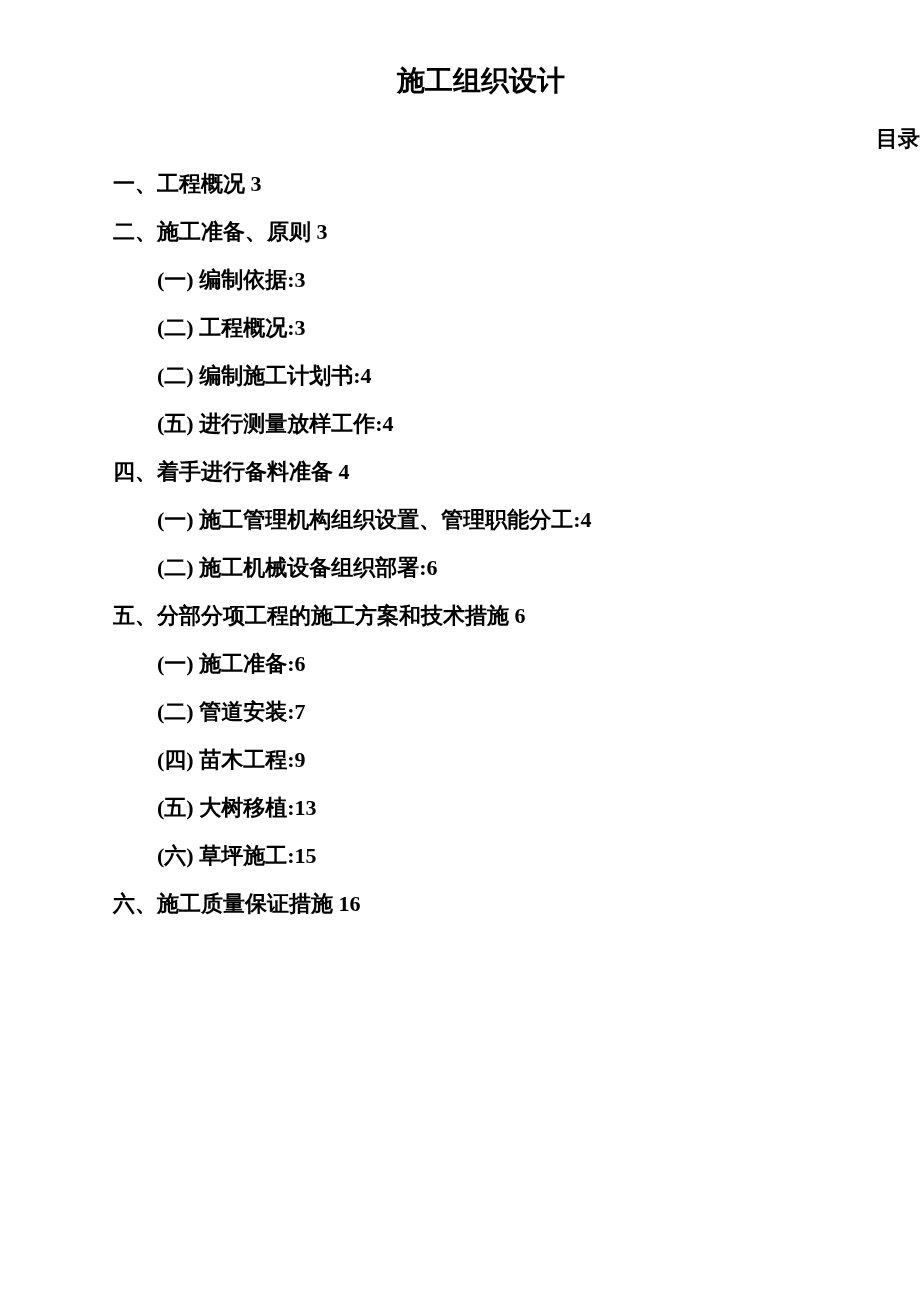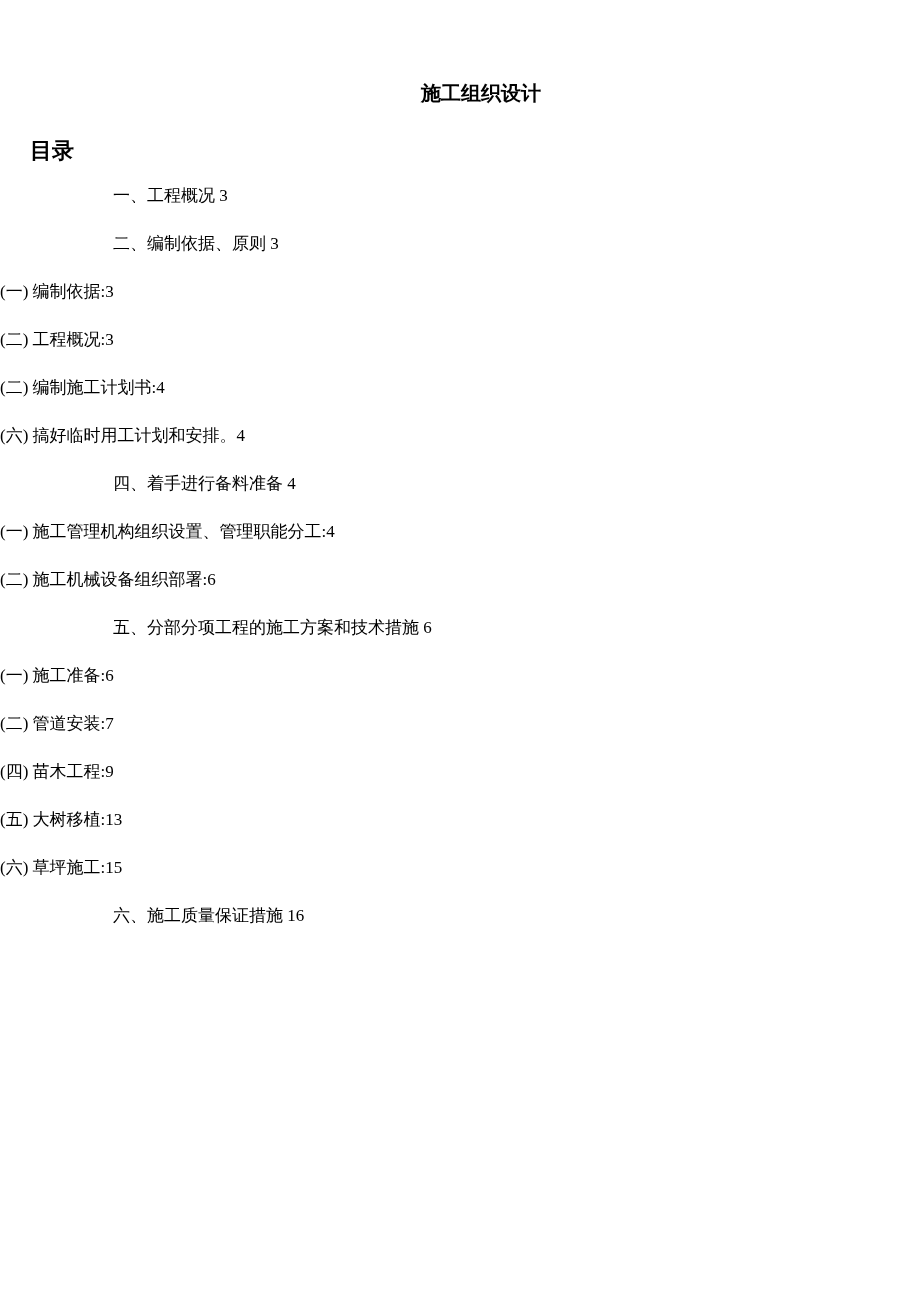--- a/index.html
+++ b/index.html
@@ -14,62 +14,62 @@
     color: #000000;
     overflow: hidden;
   }
   .page {
     width: 920px;
     height: 1302px;
     background: #ffffff;
     box-sizing: border-box;
   }
   .doc-title {
-    margin: 12px;
+    margin: 0;
     padding-top: 66px;
     padding-left: 42px; 
     text-align: center;
-    font-size: 20px;
+    font-size: 28px;
     line-height: 30px;
     font-weight: bold;
   }
   .toc-heading {
     margin: 28px 0 0 0;
-    padding-left: 30px;
-    text-align: left;
+    padding-left: 42px;
+    text-align: right;
     font-size: 22px;
     line-height: 30px;
     font-weight: bold;
   }
   .toc {
     margin-top: 6px;
   }
   .toc-entry {
-    font-size: 17px;
+    font-size: 22px;
     line-height: 48px;
-    font-weight: normal;
+    font-weight: bold;
     white-space: pre;
   }
   .toc-entry.level-1 { padding-left: 113px; }
-  .toc-entry.level-2 { }
+  .toc-entry.level-2 { padding-left: 157px; }
   .toc-sep { white-space: pre; }
 </style>
 </head>
 <body>
 
 <div class="page">
   <h1 class="doc-title">施工组织设计</h1>
   <h2 class="toc-heading">目录</h2>
   <div class="toc" id="toc-list">
       <div class="toc-entry level-1"><span class="toc-label">一、工程概况</span><span class="toc-sep"> </span><span class="toc-page">3</span></div>
-      <div class="toc-entry level-1"><span class="toc-label">二、编制依据、原则</span><span class="toc-sep"> </span><span class="toc-page">3</span></div>
+      <div class="toc-entry level-1"><span class="toc-label">二、施工准备、原则</span><span class="toc-sep"> </span><span class="toc-page">3</span></div>
       <div class="toc-entry level-2"><span class="toc-label">(一) 编制依据</span><span class="toc-sep">:</span><span class="toc-page">3</span></div>
       <div class="toc-entry level-2"><span class="toc-label">(二) 工程概况</span><span class="toc-sep">:</span><span class="toc-page">3</span></div>
       <div class="toc-entry level-2"><span class="toc-label">(二) 编制施工计划书</span><span class="toc-sep">:</span><span class="toc-page">4</span></div>
-      <div class="toc-entry level-2"><span class="toc-label">(六) 搞好临时用工计划和安排</span><span class="toc-sep">。</span><span class="toc-page">4</span></div>
+      <div class="toc-entry level-2"><span class="toc-label">(五) 进行测量放样工作</span><span class="toc-sep">:</span><span class="toc-page">4</span></div>
       <div class="toc-entry level-1"><span class="toc-label">四、着手进行备料准备</span><span class="toc-sep"> </span><span class="toc-page">4</span></div>
       <div class="toc-entry level-2"><span class="toc-label">(一) 施工管理机构组织设置、管理职能分工</span><span class="toc-sep">:</span><span class="toc-page">4</span></div>
       <div class="toc-entry level-2"><span class="toc-label">(二) 施工机械设备组织部署</span><span class="toc-sep">:</span><span class="toc-page">6</span></div>
       <div class="toc-entry level-1"><span class="toc-label">五、分部分项工程的施工方案和技术措施</span><span class="toc-sep"> </span><span class="toc-page">6</span></div>
       <div class="toc-entry level-2"><span class="toc-label">(一) 施工准备</span><span class="toc-sep">:</span><span class="toc-page">6</span></div>
       <div class="toc-entry level-2"><span class="toc-label">(二) 管道安装</span><span class="toc-sep">:</span><span class="toc-page">7</span></div>
       <div class="toc-entry level-2"><span class="toc-label">(四) 苗木工程</span><span class="toc-sep">:</span><span class="toc-page">9</span></div>
       <div class="toc-entry level-2"><span class="toc-label">(五) 大树移植</span><span class="toc-sep">:</span><span class="toc-page">13</span></div>
       <div class="toc-entry level-2"><span class="toc-label">(六) 草坪施工</span><span class="toc-sep">:</span><span class="toc-page">15</span></div>
       <div class="toc-entry level-1"><span class="toc-label">六、施工质量保证措施</span><span class="toc-sep"> </span><span class="toc-page">16</span></div>

